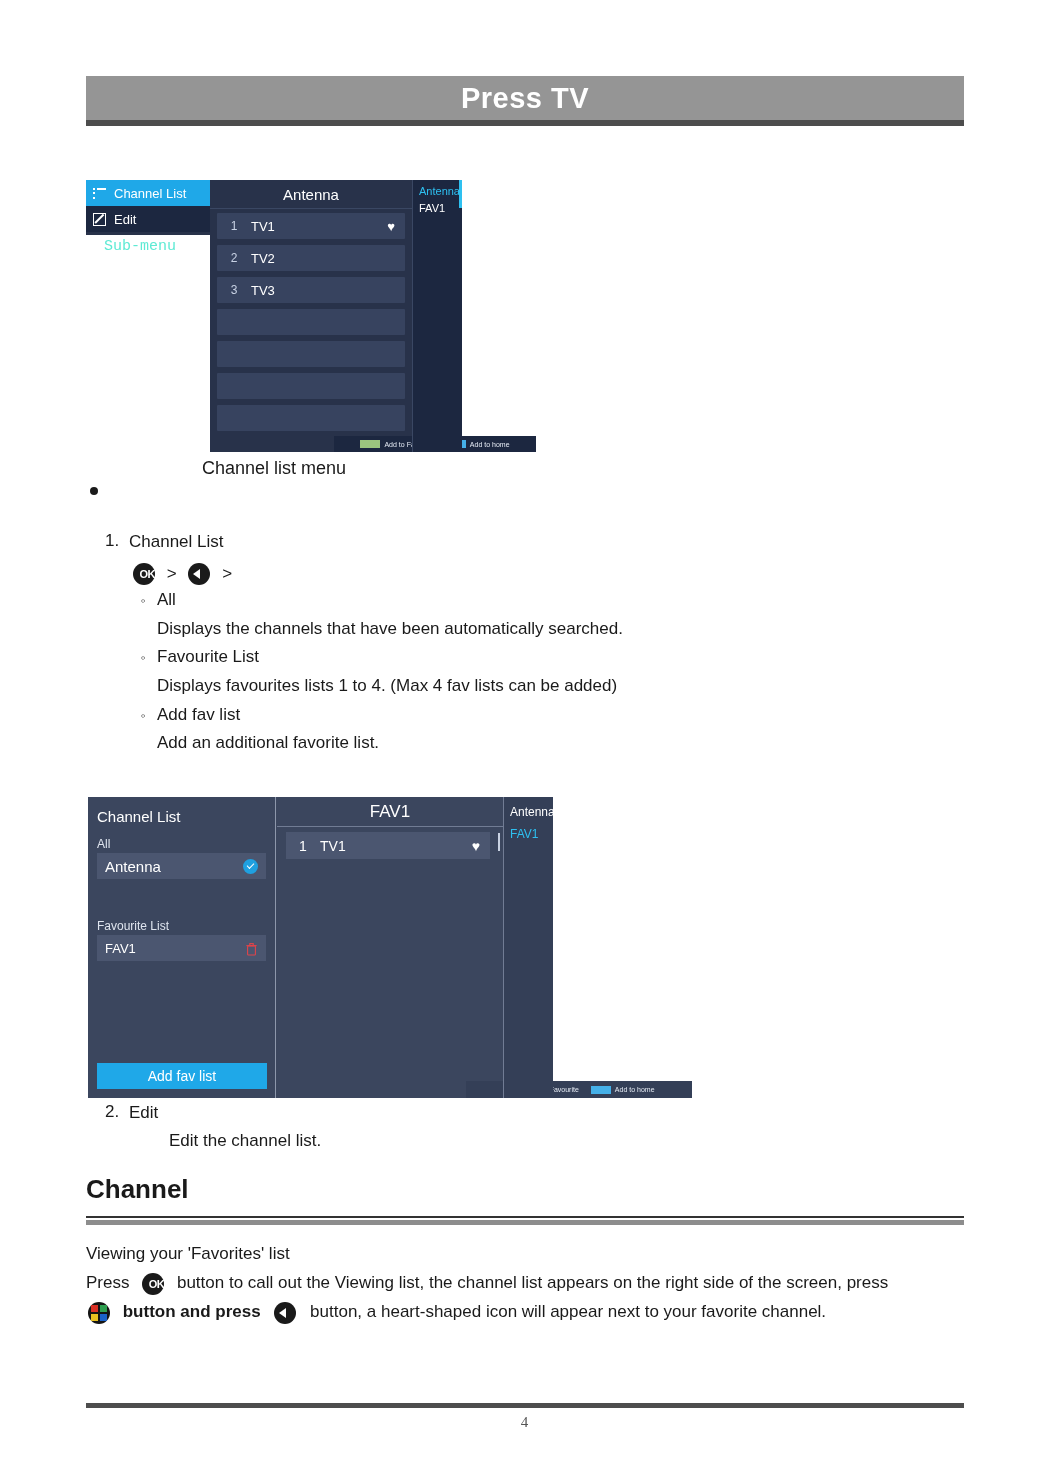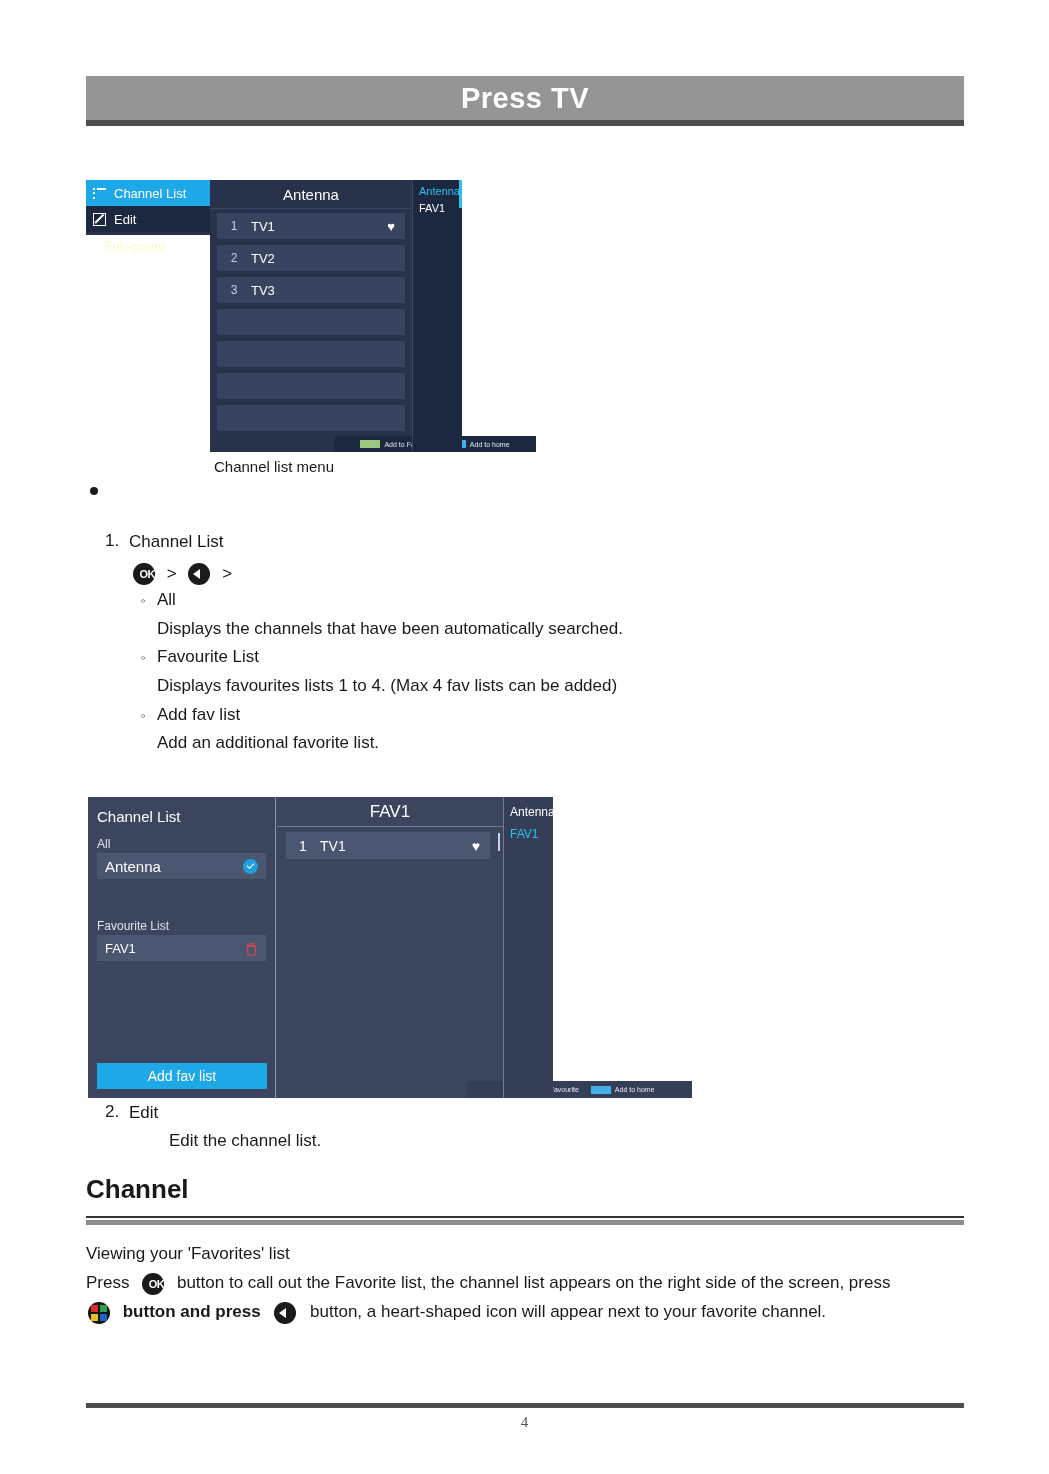--- a/index.html
+++ b/index.html
@@ -119,22 +119,22 @@
     background: #ffffff;
     transform: rotate(-45deg);
     transform-origin: left center;
   }
 
   .m1-submenu-label {
     position: absolute;
     left: 18px;
     top: 58px;
     font-size: 15px;
-    color: #fef9c3;
-    font-family: Liberation Serif, serif;
+    color: #5eead4;
+    font-family: Liberation Mono, monospace;
     white-space: nowrap;
   }
   .m1-white-block {
     position: absolute;
     left: 0; top: 55px;
     width: 124px; height: 217px;
     background: #ffffff;
   }
 
   .m1-center {
@@ -222,21 +222,21 @@
     width: 3px; height: 28px;
     background: #2ec0f0;
   }
 
   .m1-caption {
     position: absolute;
     left: 86px;
     top: 458px;
     width: 376px;
     text-align: center;
-    font-size: 15px;
+    font-size: 18px;
     color: #1a1a1a;
   }
 
   
   .bullet-dot {
     position: absolute;
     left: 90px;
     top: 487px;
     width: 8px; height: 8px;
     border-radius: 50%;
@@ -653,21 +653,21 @@
 
 <div class="sec-heading">Channel</div>
 <div class="sec-rule-thin"></div>
 <div class="sec-rule-thick"></div>
 
 <div class="txt" style="left:86px; top:1243px;">Viewing your 'Favorites' list</div>
 
 <div class="inline-flow" style="left:86px; top:1268px;">
   <span>Press</span>
   <span class="btn-ok" style="margin:0 8px;">OK</span>
-  <span>button to call out the Favorite list, the channel list appears on the right side of the screen, press</span>
+  <span>button to call out the Viewing list, the channel list appears on the right side of the screen, press</span>
 </div>
 
 <div class="inline-flow" style="left:88px; top:1297px;">
   <span class="btn-color">
     <span></span><span></span><span></span><span></span>
   </span>
   <span style="margin-left:8px;font-weight:bold;">button and press</span>
   <span class="btn-left" style="margin:0 9px;"></span>
   <span>button, a heart-shaped icon will appear next to your favorite channel.</span>
 </div>

